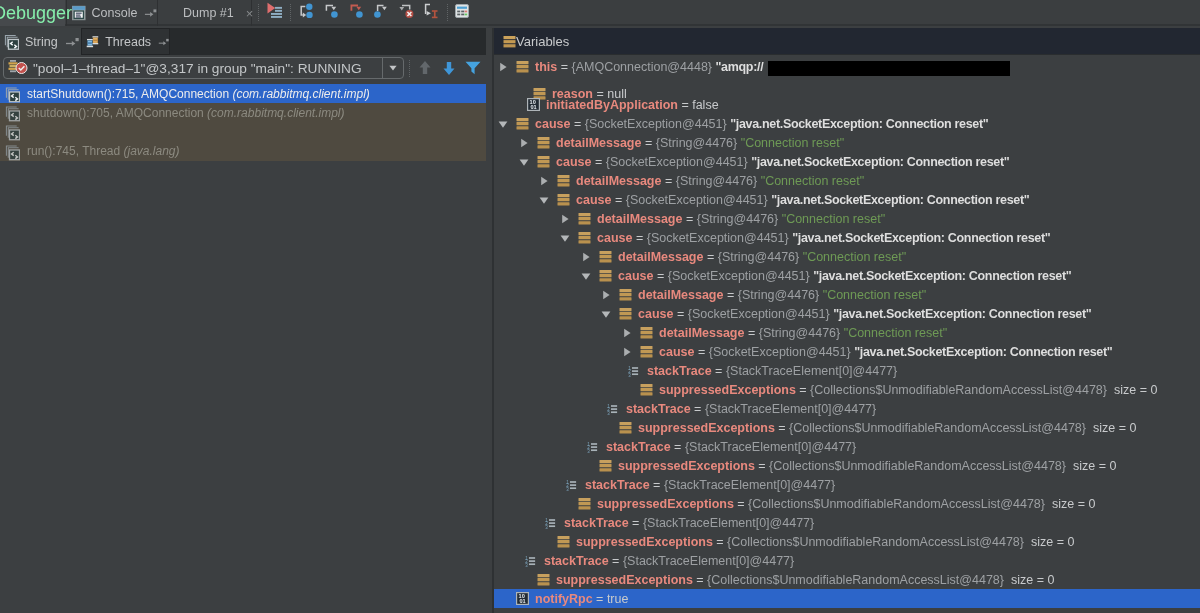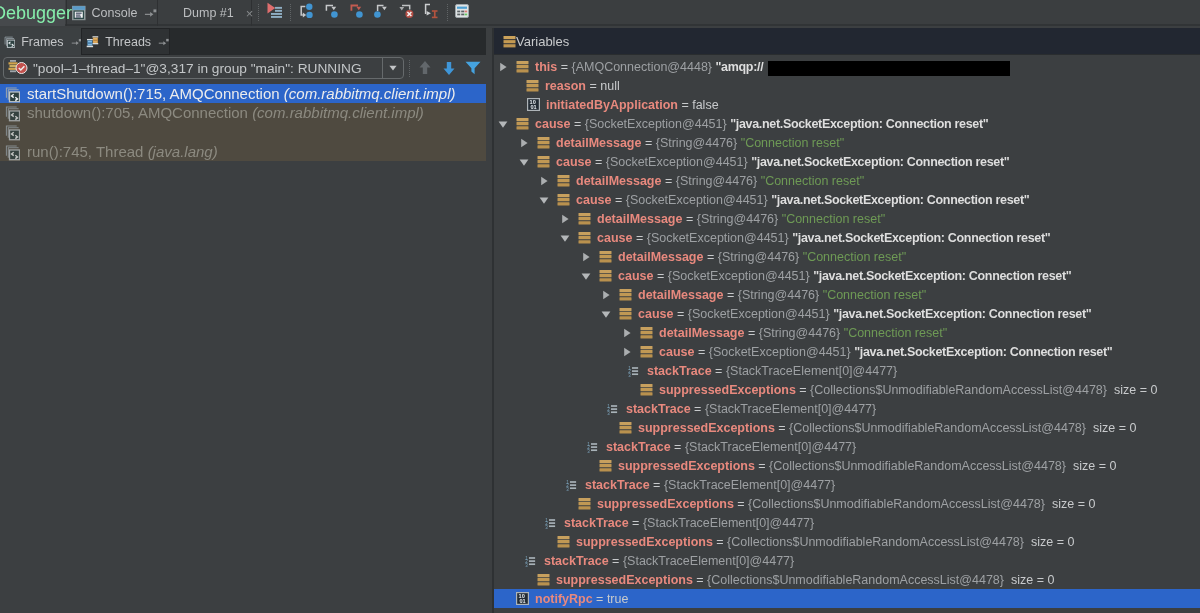--- a/index.html
+++ b/index.html
@@ -17,21 +17,21 @@
 
 #lhead {position:absolute;left:0;top:28px;width:486px;height:27px;background:#272A2C}
 #ftab1 {position:absolute;left:0;top:0;width:81px;height:27px;background:#3C4042;display:flex;align-items:center;color:#C4C6C8;font-size:12.5px}
 #ftab2 {position:absolute;left:81px;top:0;width:89px;height:27px;background:#2F3234;border:1px solid #222426;display:flex;align-items:center;color:#C4C6C8;font-size:12.5px}
 #vhead {position:absolute;left:494px;top:28px;width:706px;height:27px;background:#222731;display:flex;align-items:center;color:#C8CACC;font-size:13px;border-bottom:1px solid #2A2D2F}
 #vsplit {position:absolute;left:492px;top:28px;width:2px;height:585px;background:#2E3133}
 
 #combo {position:absolute;left:3px;top:57px;width:401px;height:22px;border:1px solid #666A6C;border-radius:4px;background:#3C3F41;display:flex;align-items:center}
 #combo .ctext {color:#C4C7C9;font-size:13.7px;white-space:nowrap;margin-left:3px}
 #cdrop {position:absolute;right:0;top:0;width:21px;height:20px;border-left:1px solid #666A6C;display:flex;align-items:center;justify-content:center}
-.frow {position:absolute;left:0;width:486px;height:19px;display:flex;align-items:center;font-size:15px;white-space:nowrap}
+.frow {position:absolute;left:0;width:486px;height:19px;display:flex;align-items:center;font-size:12px;white-space:nowrap}
 .fsel {background:#2C65C9;color:#ECECEC}
 .fgray {background:#4F4A40;color:#8C8A80}
 .fgray .ficw {opacity:0.72}
 .ficw {width:15px;height:15px;margin-left:5px;margin-right:7px;display:inline-flex}
 .ft1,.ft2 {white-space:pre}
 
 .trow {position:absolute;left:494px;width:706px;height:19px;display:flex;align-items:center;font-size:12.5px;white-space:nowrap}
 .trow.sel {background:#2C65C9}
 .tri {width:12px;height:12px;display:inline-flex;flex:none}
 .tt {white-space:pre}
@@ -137,21 +137,21 @@
 <div id="lhead">
   <div id="ftab1">
       <svg width="15" height="16" viewBox="0 0 16 17" style="margin-left:4px">
         <g fill="none" stroke="#9AA5AD" stroke-width="1.1">
           <path d="M1.5 12 V1.5 H12.5"></path>
           <path d="M3.5 14 V3.5 H14.5"></path>
         </g>
         <rect x="4.8" y="5.8" width="10.7" height="10.4" fill="#2C4040" stroke="#BDC4C8" stroke-width="1.4"></rect>
         <path d="M9.3 8.2 L7 10 L9.3 11.8 M11 11.4 L13.3 13.2 L11 15" fill="none" stroke="#F2F6F8" stroke-width="1.5"></path>
       </svg>
-      <span style="margin-left:6px">Frames</span>
+      <span style="margin-left:6px">String</span>
       <svg class="tarw" width="14" height="10" viewBox="0 0 14 10">
         <path d="M1 6.5 H7.5" stroke="#8E9193" stroke-width="1.3" fill="none"></path>
         <polygon points="6.8,3.9 6.8,9.1 10.4,6.5" fill="#8E9193"></polygon>
         <rect x="10.5" y="1" width="3.2" height="3.2" fill="#8E9193"></rect>
       </svg>
     </div>
   <div id="ftab2">
       <svg width="17" height="16" viewBox="0 0 17 16" style="margin-left:4px">
         <g>
           <rect x="8.3" y="0.6" width="7.4" height="1.7" fill="#D9DDDF"></rect>
@@ -276,21 +276,21 @@
     </span>
     <span class="icw">
       <svg class="ic" width="13" height="13" viewBox="0 0 13 13">
         <rect x="0.5" y="1" width="12" height="3.2" rx="0.5" fill="#C7A05E"></rect>
         <rect x="0.5" y="5.1" width="12" height="3.2" rx="0.5" fill="#C09854"></rect>
         <rect x="0.5" y="9.2" width="12" height="3.2" rx="0.5" fill="#B9914E"></rect>
       </svg>
     </span>
     <span class="tt"><span class="nm">this</span><span class="eq"> = </span><span class="g">{AMQConnection@4448} </span><span class="w">"amqp://</span></span>
   </div>
-<div class="trow" style="top:76px;padding-left:13px">
+<div class="trow" style="top:84px;padding-left:20px">
     <span class="tri"></span>
     <span class="icw">
       <svg class="ic" width="13" height="13" viewBox="0 0 13 13">
         <rect x="0.5" y="1" width="12" height="3.2" rx="0.5" fill="#C7A05E"></rect>
         <rect x="0.5" y="5.1" width="12" height="3.2" rx="0.5" fill="#C09854"></rect>
         <rect x="0.5" y="9.2" width="12" height="3.2" rx="0.5" fill="#B9914E"></rect>
       </svg>
     </span>
     <span class="tt"><span class="nm">reason</span><span class="eq"> = null</span></span>
   </div>

